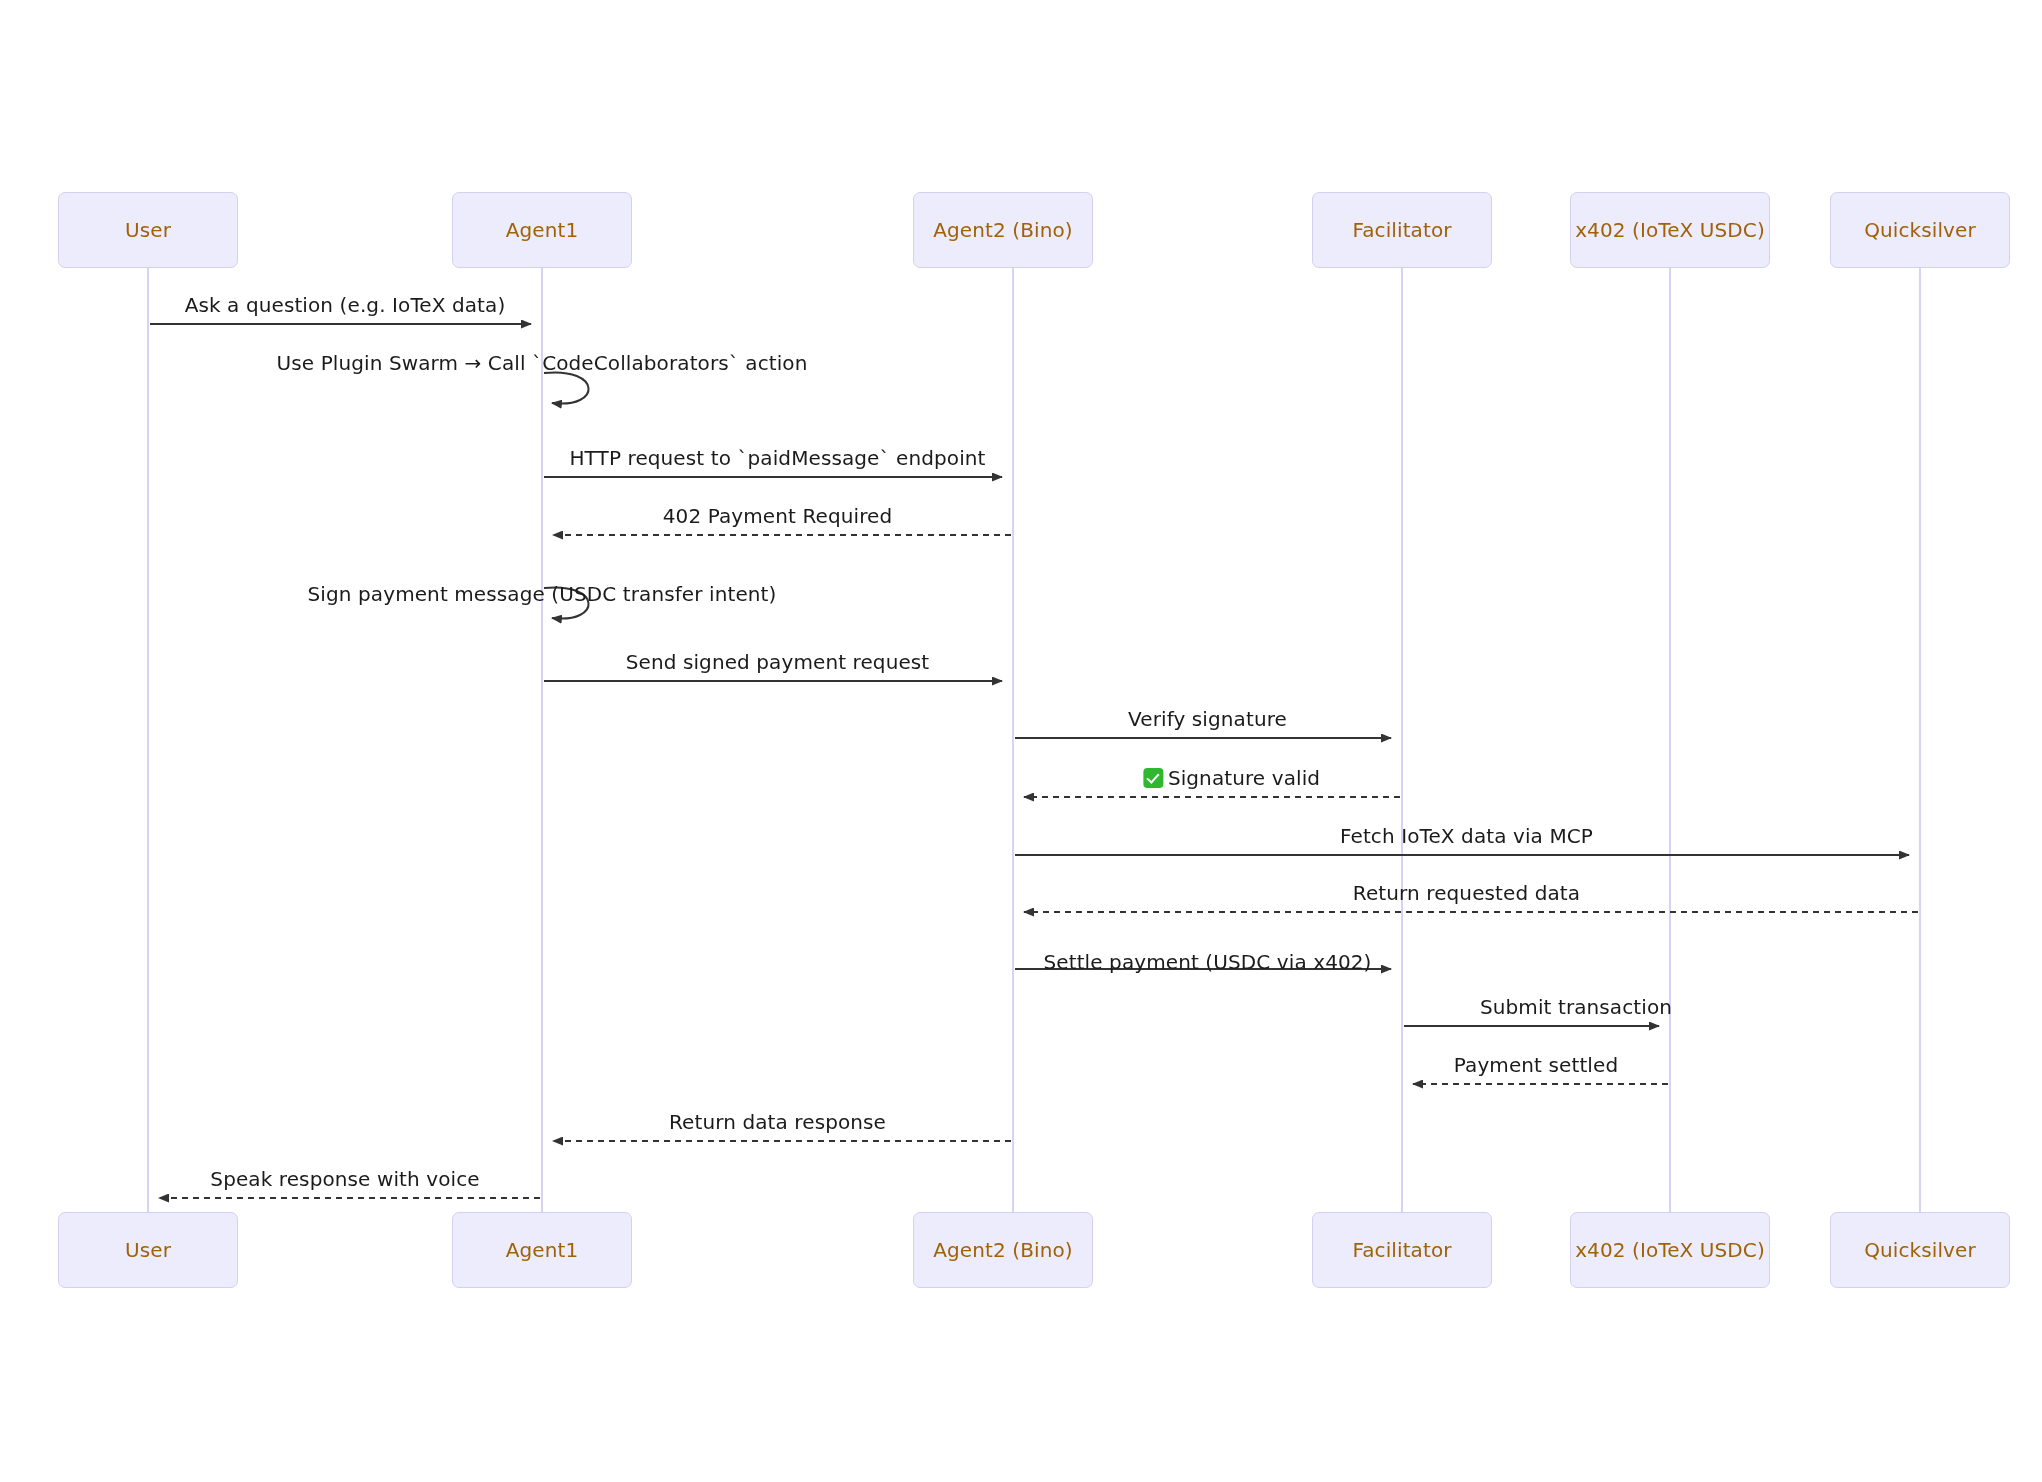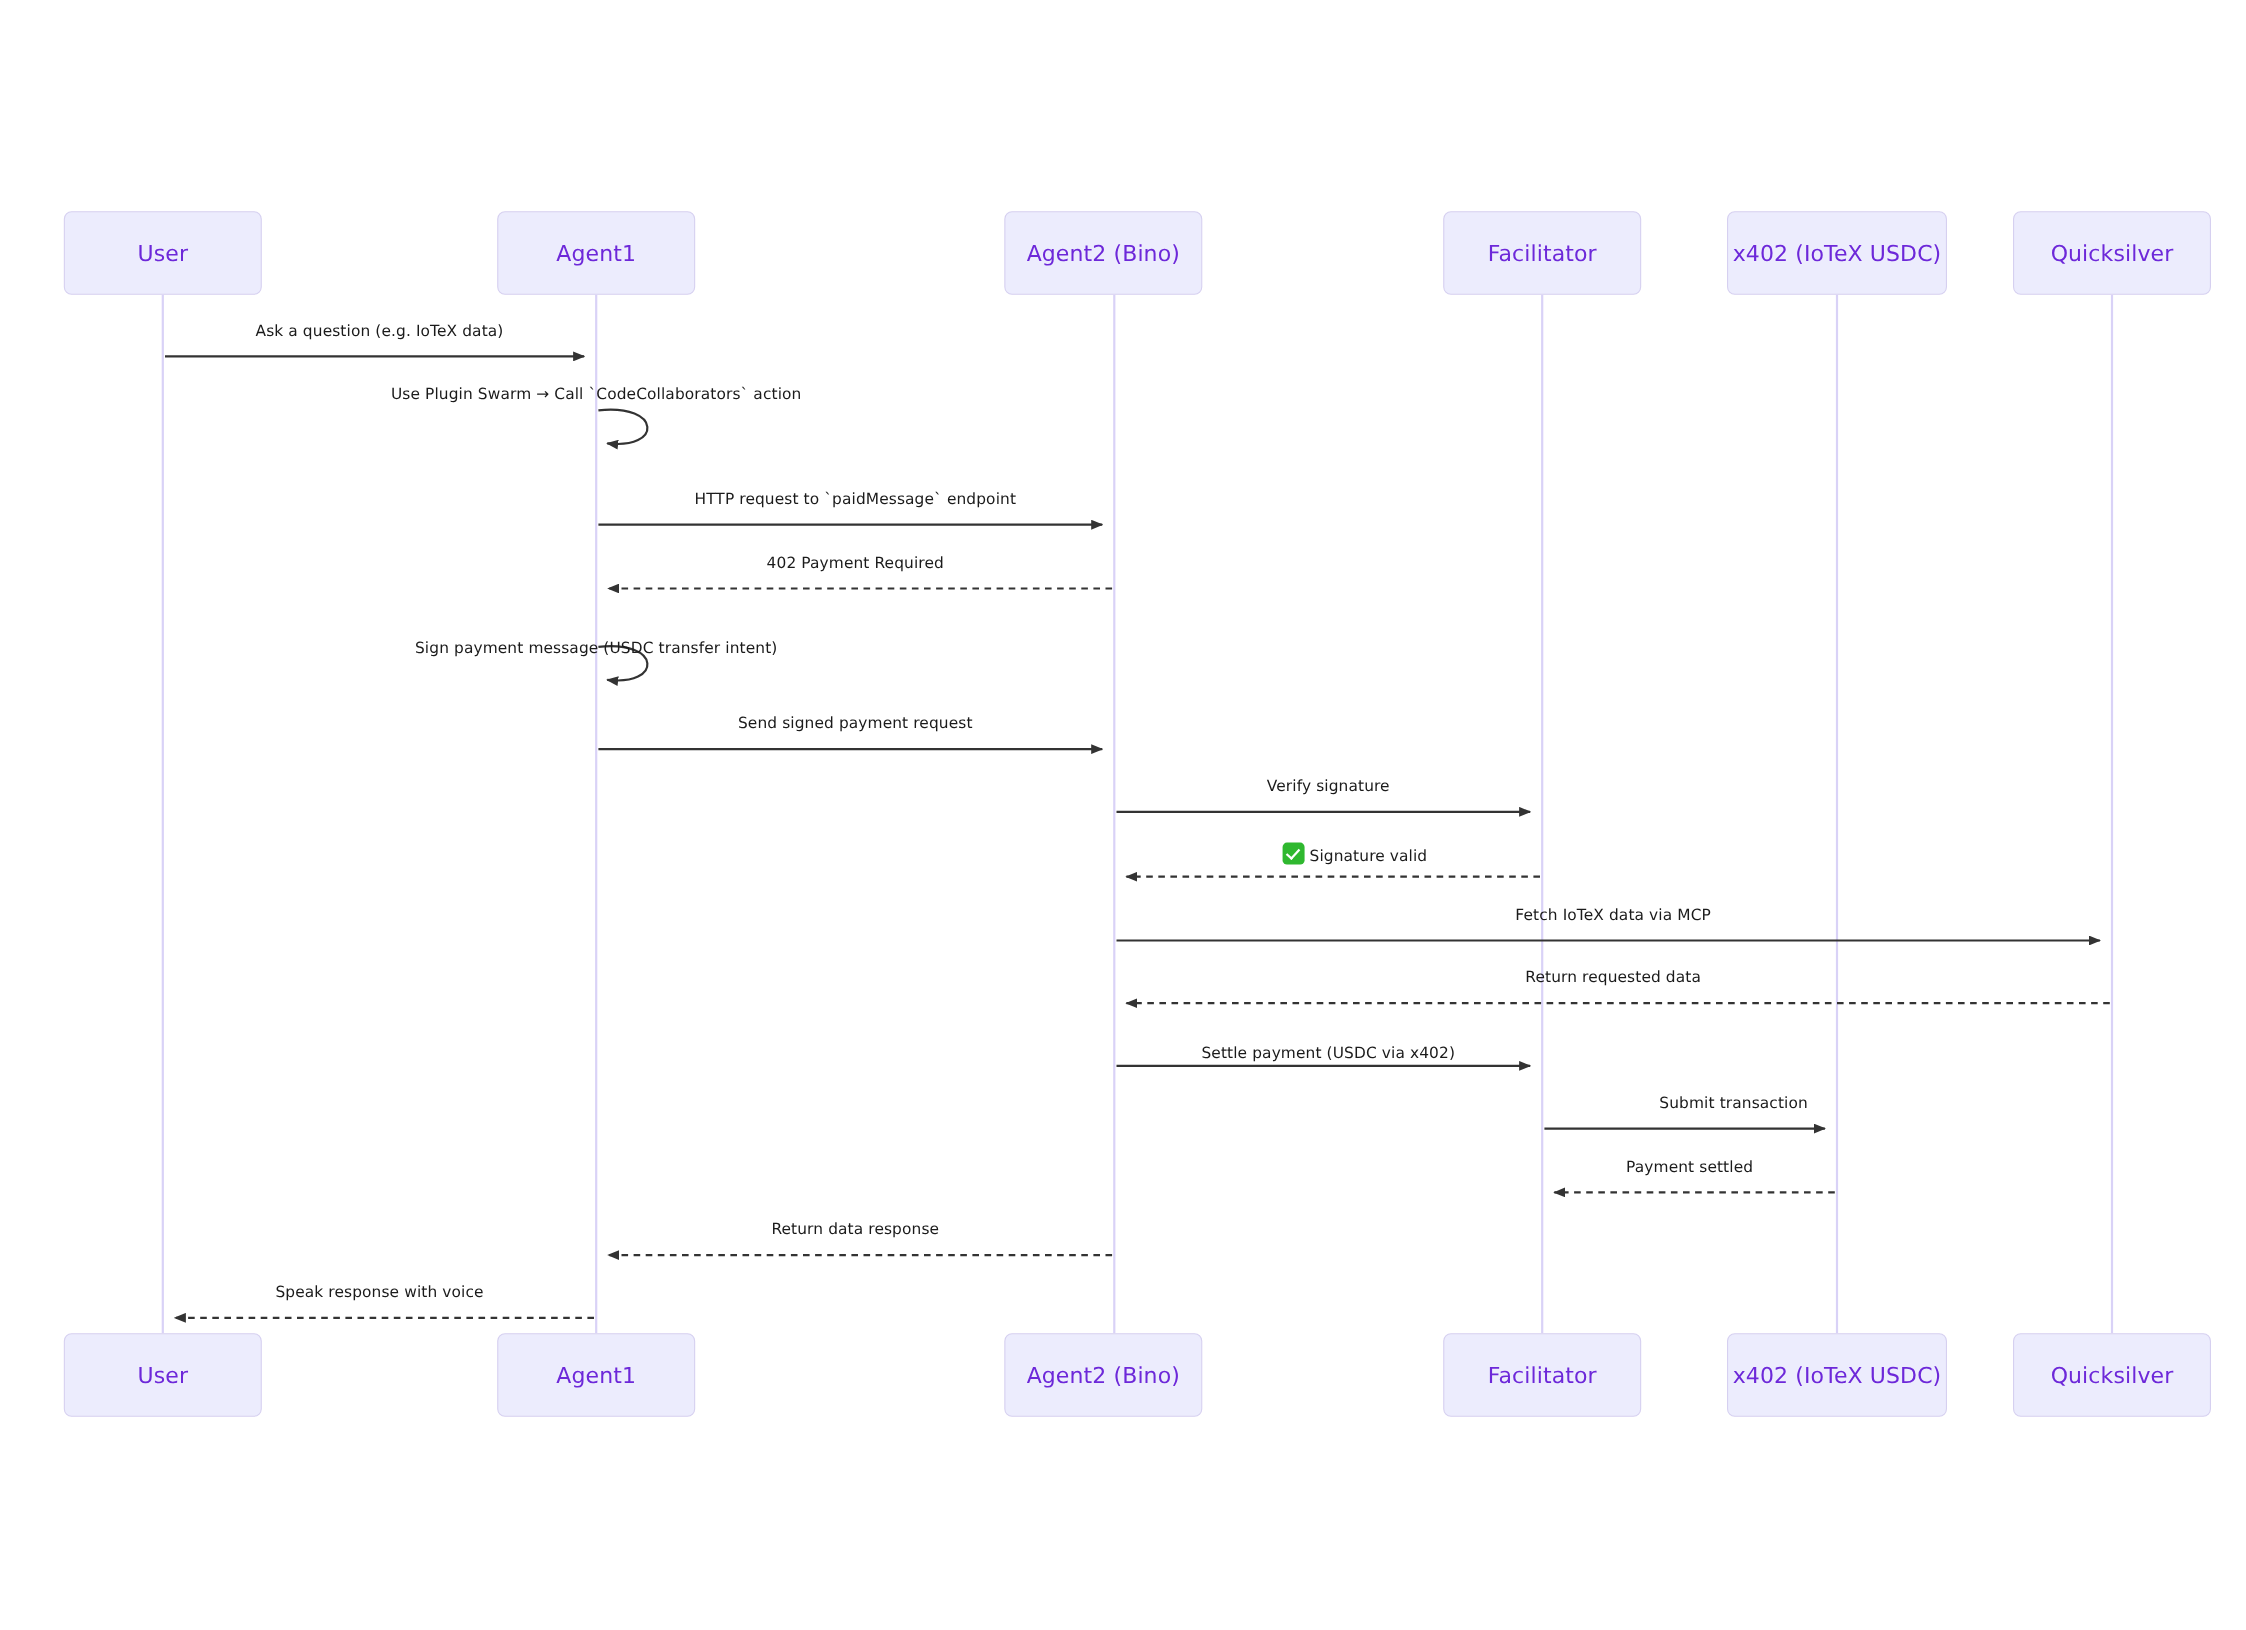--- a/index.html
+++ b/index.html
@@ -17,34 +17,34 @@
   }
   .actor-box {
     position: absolute;
     box-sizing: border-box;
     background: #ececfd;
     border: 1.6px solid #d6d0f0;
     border-radius: 7px;
     display: flex;
     align-items: center;
     justify-content: center;
-    color: #6d28d9;
+    color: #a16207;
     font-size: 20px;
     line-height: 1.1;
     text-align: center;
     letter-spacing: 0.1px;
   }
   .lifeline {
     position: absolute;
     width: 2.4px;
     background: #d9d2f7;
   }
   .msg-label {
     position: absolute;
-    font-size: 14px;
+    font-size: 20px;
     color: #1b1b1b;
     white-space: nowrap;
     transform: translateX(-50%);
     letter-spacing: 0.1px;
     text-align: right;
   }
   svg.overlay {
     position: absolute;
     left: 0; top: 0;
     width: 2042px;

